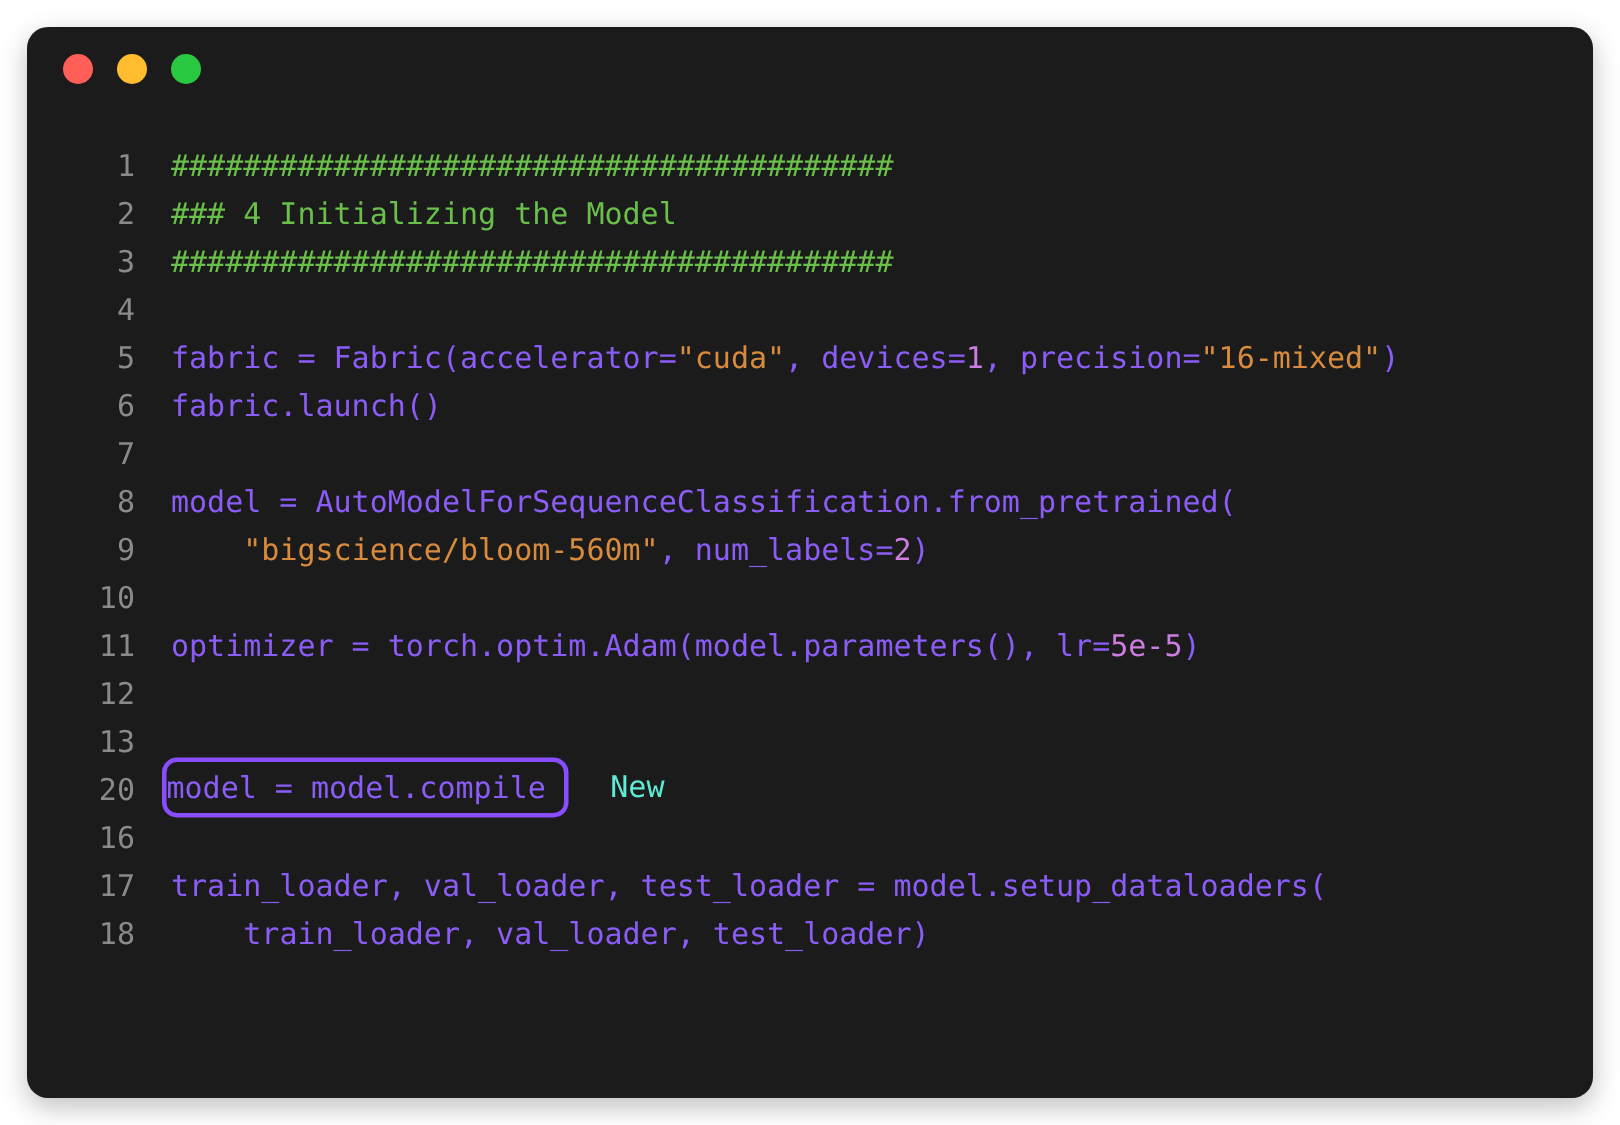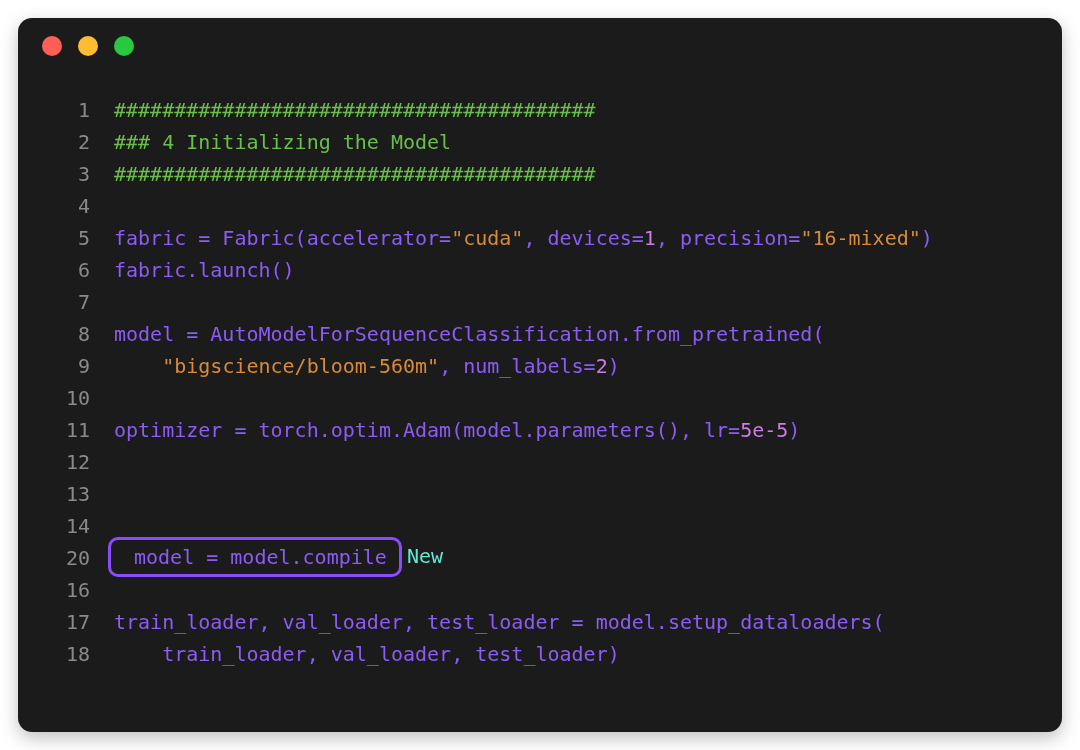--- a/index.html
+++ b/index.html
@@ -71,21 +71,21 @@
   .c-sci     { color: #cc7de0; margin-top: 11px; }   
 
   
   .highlight-box {
     position: absolute;
     left: 66px;      
     top: -5px;
     height: 40px;
     border: 3px solid #8a4cff;
     border-radius: 10px;
-    padding: 0 12px 0 23px;
+    padding: 0 12px 0 0;
     display: flex;
     align-items: center;
     box-sizing: border-box;
   }
   .badge-new {
     position: absolute;
     color: #5eead4;
     font-weight: 400;
     font-size: 20px;
   }
@@ -149,24 +149,20 @@
       <span class="gutter">11</span>
       <span class="code"><span class="c-fg">optimizer = torch.optim.Adam(model.parameters(), lr=</span><span class="c-sci">5e-5</span><span class="c-fg">)</span></span>
     </div>
     <div class="line">
       <span class="gutter">12</span>
       <span class="code"></span>
     </div>
     <div class="line">
       <span class="gutter">13</span>
     </div>
-    <div class="line">
-      <span class="gutter">14</span>
-      <span class="code"></span>
-    </div>
 
     <div class="line">
       <span class="gutter">20</span>
       <span class="highlight-box">
         <span class="code c-fg" id="hl-code">model = model.compile</span>
       </span>
       <span class="badge-new" id="badge-new" style="left: 364.875px; top: 2px;">New</span>
     </div>
 
     <div class="line">

